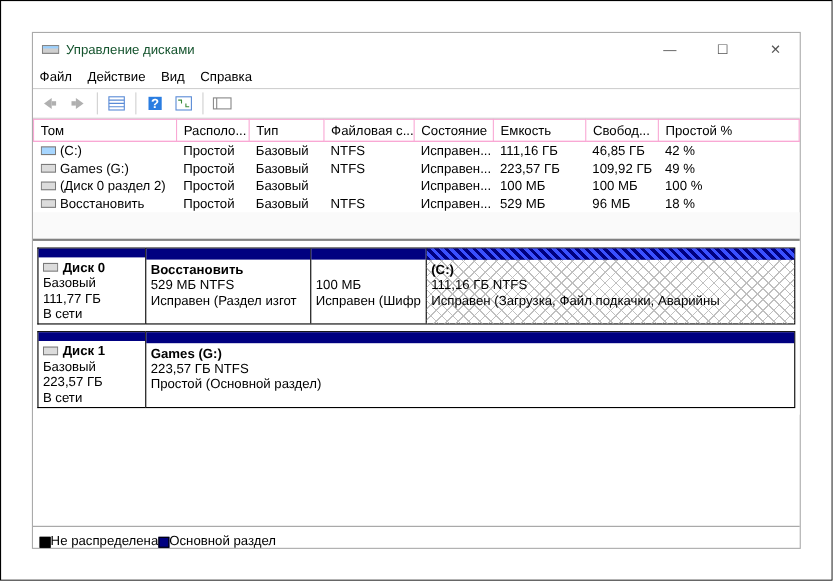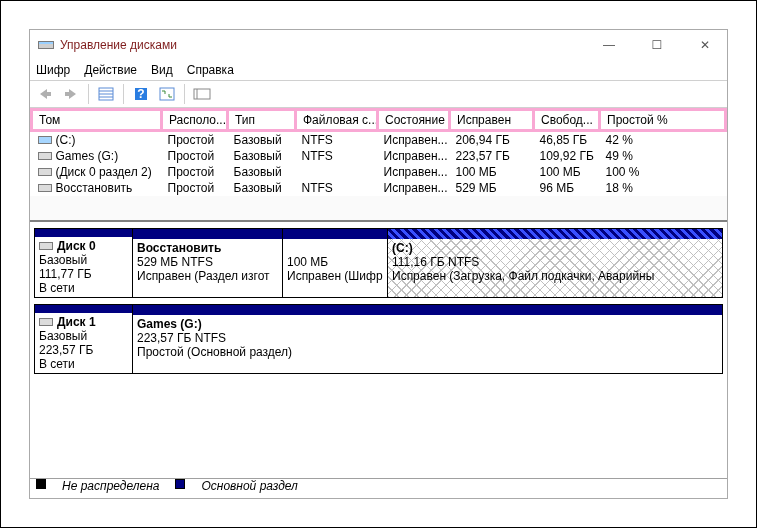--- a/index.html
+++ b/index.html
@@ -1,48 +1,48 @@
 <!DOCTYPE html>
 <html><head>
 <meta charset="utf-8">
 <style>
   * { box-sizing: border-box; font-family: 'Segoe UI', Tahoma, sans-serif; font-size: 12px; }
   body { margin: 0; background: #fff; }
   .window { width: 757px; height: 528px; border: 1px solid #000; background: #fff; display: flex; flex-direction: column; padding: 28px; }
   .winframe { border: 1px solid #aaa; flex: 1; display: flex; flex-direction: column; background: #fff; }
   .titlebar { height: 30px; display: flex; align-items: center; padding: 0 8px; }
   .titlebar .icon { width: 16px; height: 12px; margin-right: 6px; }
-  .titlebar .title { flex: 1; color: #7f1d1d; }
+  .titlebar .title { flex: 1; color: #14532d; }
   .wincontrols { display: flex; gap: 20px; color: #555; font-size: 13px; }
   .wincontrols span { width: 28px; text-align: center; }
   .menubar { height: 20px; display: flex; align-items: center; gap: 14px; padding: 0 6px; }
   .menubar span { }
   .toolbar { height: 28px; border-top: 1px solid #d0d0d0; border-bottom: 1px solid #d0d0d0; display: flex; align-items: center; padding: 0 4px; gap: 4px; background: #fff; }
   .tb-sep { width: 1px; height: 20px; background: #d0d0d0; margin: 0 2px; }
   .tb-btn { width: 22px; height: 22px; display: flex; align-items: center; justify-content: center; }
   .content { flex: 1; display: flex; flex-direction: column; }
   .grid-wrap { border: 0; }
   table.volgrid { width: 100%; border-collapse: collapse; table-layout: fixed; }
-  table.volgrid th { text-align: left; font-weight: normal; background: #fff; border: 3px solid #f9a8d4; padding: 2px 6px; height: 20px; overflow: hidden; white-space: nowrap; }
+  table.volgrid th { text-align: left; font-weight: normal; background: #fff; border: 1px solid #f9a8d4; padding: 2px 6px; height: 20px; overflow: hidden; white-space: nowrap; }
   table.volgrid td { padding: 1px 6px; white-space: nowrap; overflow: hidden; }
   .vol-icon { display: inline-flex; width: 14px; height: 10px; margin-right: 4px; vertical-align: -1px; }
   .spacer-light { height: 24px; background: #fafafa; }
   .disk-area { border-top: 2px solid #808080; padding: 0; background: #fff; }
   .disk-row { display: flex; margin: 6px 4px; }
   .disk-label { width: 98px; padding: 2px 4px; border: 1px solid #000; border-right: none; }
   .disk-label .bar { height: 8px; background: #000080; margin: -2px -4px 2px -4px; }
   .disk-label b { font-weight: bold; text-align: right; }
   .part-strip { flex: 1; display: flex; border: 1px solid #000; }
   .part { border-right: 1px solid #000; padding: 0; display: flex; flex-direction: column; position: relative; }
   .part:last-child { border-right: none; }
   .part .bar { height: 10px; background: #000080; }
   .part .pbody { padding: 2px 4px 4px 4px; font-size: 12px; line-height: 14px; overflow: hidden; }
   .part.selected { background-image: repeating-linear-gradient(45deg, #c0c0c0 0, #c0c0c0 1px, transparent 1px, transparent 7px), repeating-linear-gradient(-45deg, #c0c0c0 0, #c0c0c0 1px, transparent 1px, transparent 7px); }
   .part.selected .bar { background-image: repeating-linear-gradient(45deg, #000080 0, #000080 3px, #3a50ff 3px, #3a50ff 6px); }
-  .legend { border-top: 1px solid #a0a0a0; height: 20px; display: flex; align-items: flex-start; padding: 0 6px; gap: 16px; font-size: 12px; margin-top: auto; font-style: italic; }
+  .legend { border-top: 1px solid #a0a0a0; height: 20px; display: flex; align-items: flex-end; padding: 0 6px; gap: 0; font-size: 12px; margin-top: auto; }
   .legend .sw { width: 10px; height: 10px; display: inline-block; border: 1px solid #000; }
   .legend .sw.black { background: #000; }
   .legend .sw.navy { background: #000080; }
 </style>
 </head>
 <body>
 
 <div class="window">
   <div class="winframe">
     <div class="titlebar">
@@ -53,21 +53,21 @@
           </svg></span>
       <span class="title">Управление дисками</span>
       <div class="wincontrols">
         <span>—</span>
         <span>☐</span>
         <span>✕</span>
       </div>
     </div>
 
     <div class="menubar">
-      <span>Шифр</span>
+      <span>Файл</span>
       <span>Действие</span>
       <span>Вид</span>
       <span>Справка</span>
     </div>
 
     <div class="toolbar">
       <div class="tb-btn">
           <svg width="16" height="14">
             <polygon points="10,2 3,7 10,12" fill="#b0b0b0"></polygon>
             <rect x="10" y="5" width="4" height="4" fill="#b0b0b0"></rect>
@@ -124,38 +124,38 @@
               <col style="width:66px">
               <col>
           </colgroup>
           <thead>
             <tr>
               <th>Том</th>
               <th>Располо...</th>
               <th>Тип</th>
               <th>Файловая с...</th>
               <th>Состояние</th>
-              <th>Исправен</th>
+              <th>Емкость</th>
               <th>Свобод...</th>
               <th>Простой %</th>
             </tr>
           </thead>
           <tbody id="volbody">
               <tr>
                 <td><span class="vol-icon">
                     <svg width="14" height="10" viewBox="0 0 14 10">
                       <rect x="0" y="1" width="14" height="8" fill="#7a7a7a"></rect>
                       <rect x="1" y="2" width="12" height="6" fill="#a7d6ff"></rect>
                     </svg>
                   </span><span>(C:)</span></td>
                 <td>Простой</td>
                 <td>Базовый</td>
                 <td>NTFS</td>
                 <td>Исправен...</td>
-                <td>206,94 ГБ</td>
+                <td>111,16 ГБ</td>
                 <td>46,85 ГБ</td>
                 <td>42 %</td>
               </tr>
               <tr>
                 <td><span class="vol-icon">
                     <svg width="14" height="10" viewBox="0 0 14 10">
                       <rect x="0" y="1" width="14" height="8" fill="#7a7a7a"></rect>
                       <rect x="1" y="2" width="12" height="6" fill="#dcdcdc"></rect>
                     </svg>
                   </span><span>Games (G:)</span></td>

